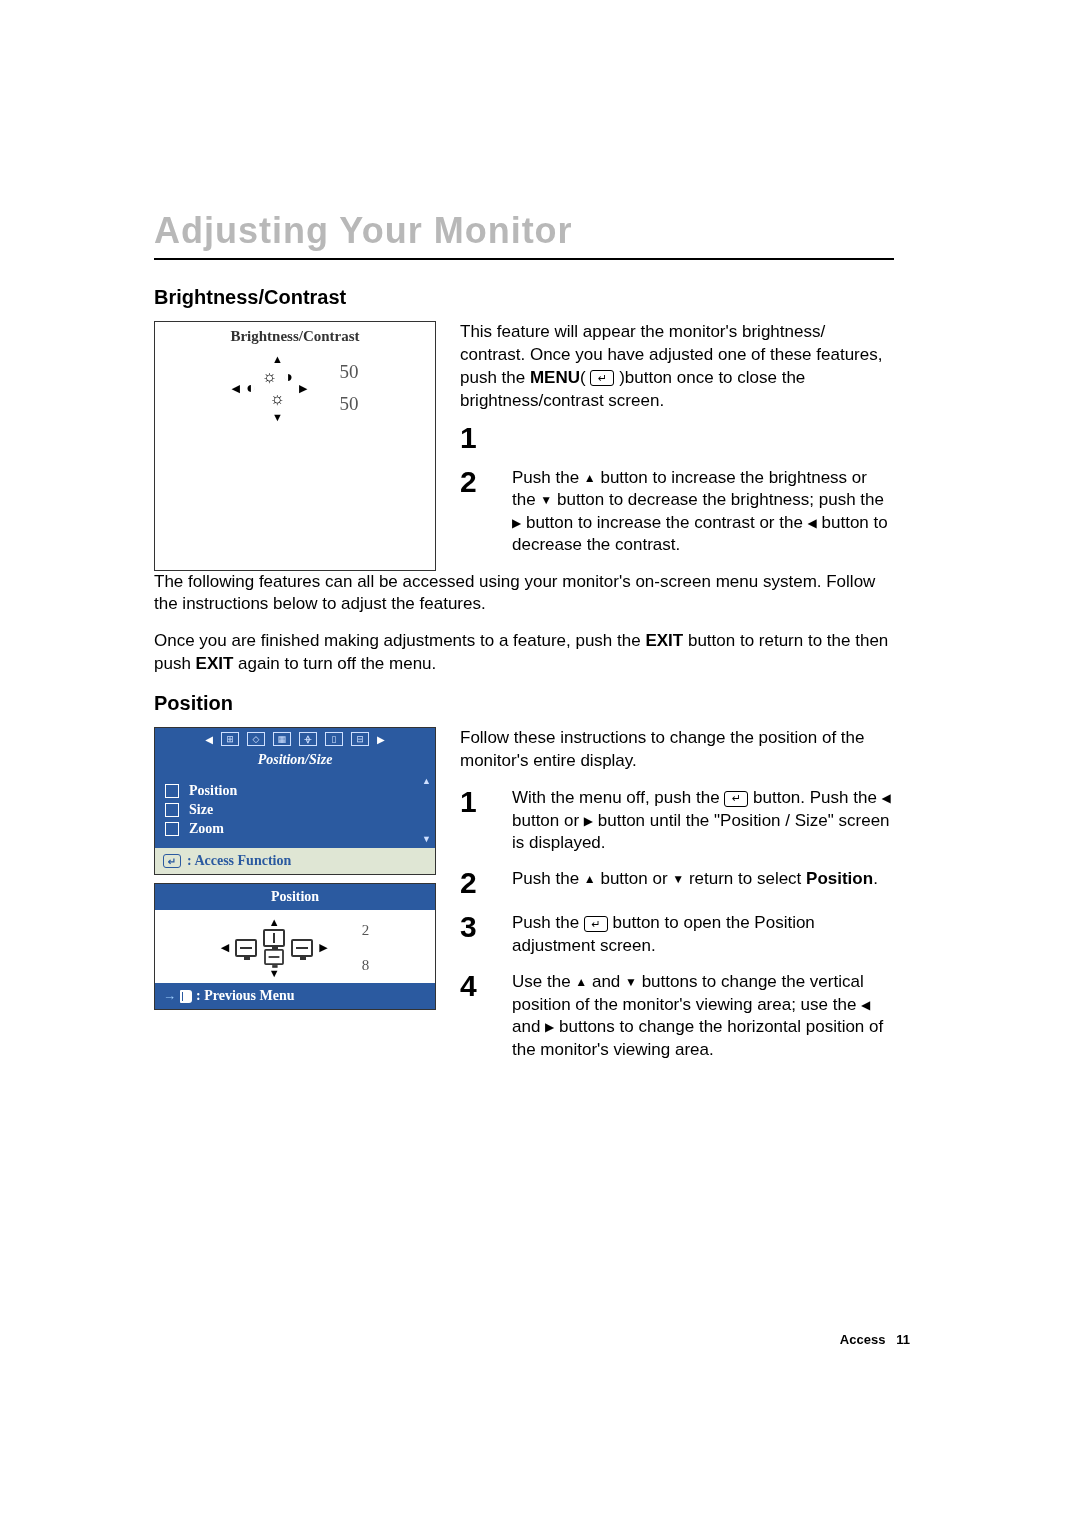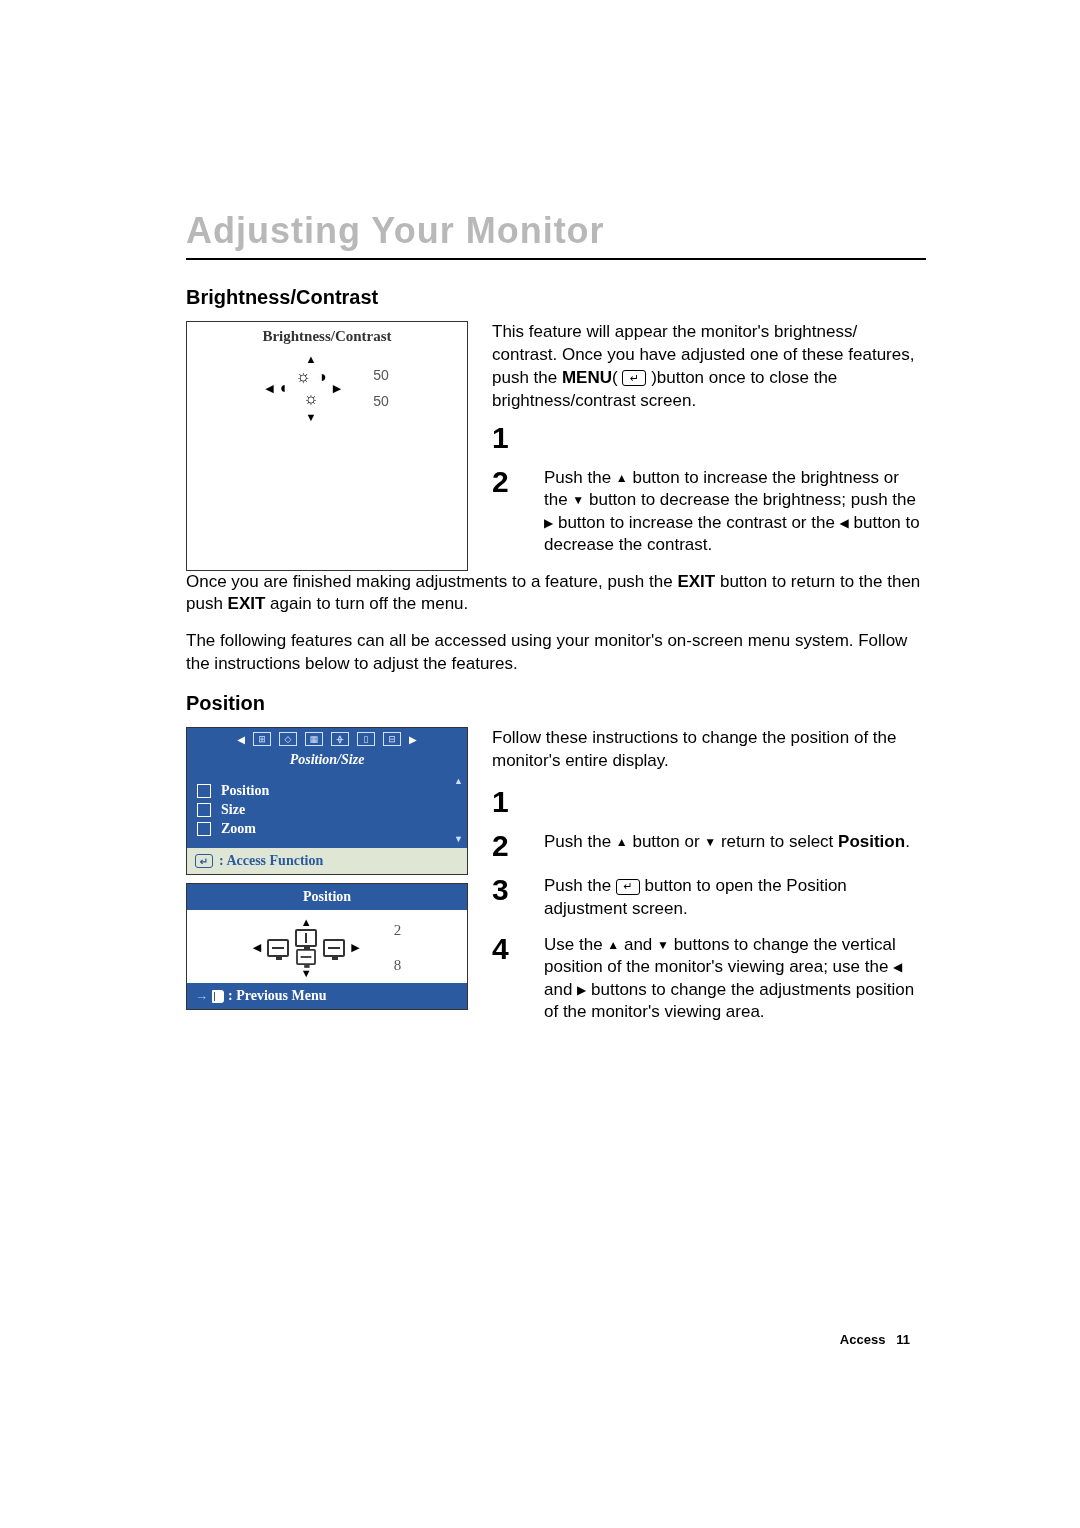--- a/index.html
+++ b/index.html
@@ -6,21 +6,21 @@
   body {
     background: #fff;
     font-family: Arial, Helvetica, sans-serif;
     width: 1080px;
     height: 1528px;
     position: relative;
     color: #000;
   }
   .page {
     position: absolute;
-    left: 186px;
+    left: 154px;
     top: 210px;
     width: 740px;
   }
   .title {
     font-family: Arial, Helvetica, sans-serif;
     font-weight: 900;
     font-size: 36px;
     color: #b8b8b8;
     letter-spacing: 1px;
     margin-bottom: 6px;
@@ -72,23 +72,23 @@
     flex-direction: column;
     align-items: center;
     gap: 2px;
   }
   .bc-center .mid { display: flex; gap: 6px; align-items: center; }
   .bc-values {
     display: flex;
     flex-direction: column;
     gap: 10px;
     margin-left: 26px;
-    font-size: 14px;
+    font-size: 19px;
     color: #555;
-    font-family: Liberation Sans, sans-serif;
+    font-family: Liberation Serif, serif;
   }
   .tri { font-size: 11px; }
   .intro-col { flex: 1; font-size: 17px; line-height: 1.35; }
   .step-list { margin-top: 10px; }
   .step {
     display: flex;
     gap: 18px;
     margin-bottom: 14px;
     align-items: flex-start;
   }
@@ -357,24 +357,24 @@
             <div class="step-text">
               <span>Push the </span><span class="arrow-ico">▲</span><span> button to increase the brightness or the </span><span class="arrow-ico">▼</span><span> button to decrease the brightness; push the </span><span class="arrow-ico">▶</span><span> button to increase the contrast or the </span><span class="arrow-ico">◀</span><span> button to decrease the contrast.</span>
             </div>
           </div>
         </div>
       </div>
     </div>
   </div>
 
   <div>
+    <div class="body-text">The following features can all be accessed using your monitor's on-screen menu system. Follow the instructions below to adjust the features.</div>
     <div class="body-text">
       <span>Once you are finished making adjustments to a feature, push the </span><b>EXIT</b><span> button to return to the then push </span><b>EXIT</b><span> again to turn off the menu.</span>
     </div>
-    <div class="body-text">The following features can all be accessed using your monitor's on-screen menu system. Follow the instructions below to adjust the features.</div>
   </div>
 
   <div>
     <div class="h2" style="margin-top:16px;">Position</div>
 
     <div class="row">
       <div class="osd2">
 
         <div class="osd-dark">
           <div class="osd-tabs">
@@ -439,37 +439,40 @@
           </div>
         </div>
       </div>
 
       <div class="intro-col">
         <div style="margin-bottom:14px;">Follow these instructions to change the position of the monitor's entire display.</div>
 
         <div class="step-list">
           <div class="step">
             <div class="step-num">1</div>
+            <div class="step-text">
+              <span>With the menu off, push the </span> <span class="enter-inline">↵</span> <span> button. Push the </span><span class="arrow-ico">◀</span><span> button or </span><span class="arrow-ico">▶</span><span> button until the "Position / Size" screen is displayed.</span>
+            </div>
           </div>
           <div class="step">
             <div class="step-num">2</div>
             <div class="step-text">
               <span>Push the </span><span class="arrow-ico">▲</span><span> button or </span><span class="arrow-ico">▼</span><span> return to select </span><b>Position</b><span>.</span>
             </div>
           </div>
           <div class="step">
             <div class="step-num">3</div>
             <div class="step-text">
               <span>Push the </span> <span class="enter-inline">↵</span> <span> button to open the Position adjustment screen.</span>
             </div>
           </div>
           <div class="step">
             <div class="step-num">4</div>
             <div class="step-text">
-              <span>Use the </span><span class="arrow-ico">▲</span><span> and </span><span class="arrow-ico">▼</span><span> buttons to change the vertical position of the monitor's viewing area; use the </span><span class="arrow-ico">◀</span><span> and </span><span class="arrow-ico">▶</span><span> buttons to change the adjustments position of the monitor's viewing area.</span>
+              <span>Use the </span><span class="arrow-ico">▲</span><span> and </span><span class="arrow-ico">▼</span><span> buttons to change the vertical position of the monitor's viewing area; use the </span><span class="arrow-ico">◀</span><span> and </span><span class="arrow-ico">▶</span><span> buttons to change the horizontal position of the monitor's viewing area.</span>
             </div>
           </div>
         </div>
       </div>
     </div>
   </div>
 </div>
 
 <div class="footer">
   <span>Access</span>&nbsp;&nbsp;&nbsp;<span>11</span>

